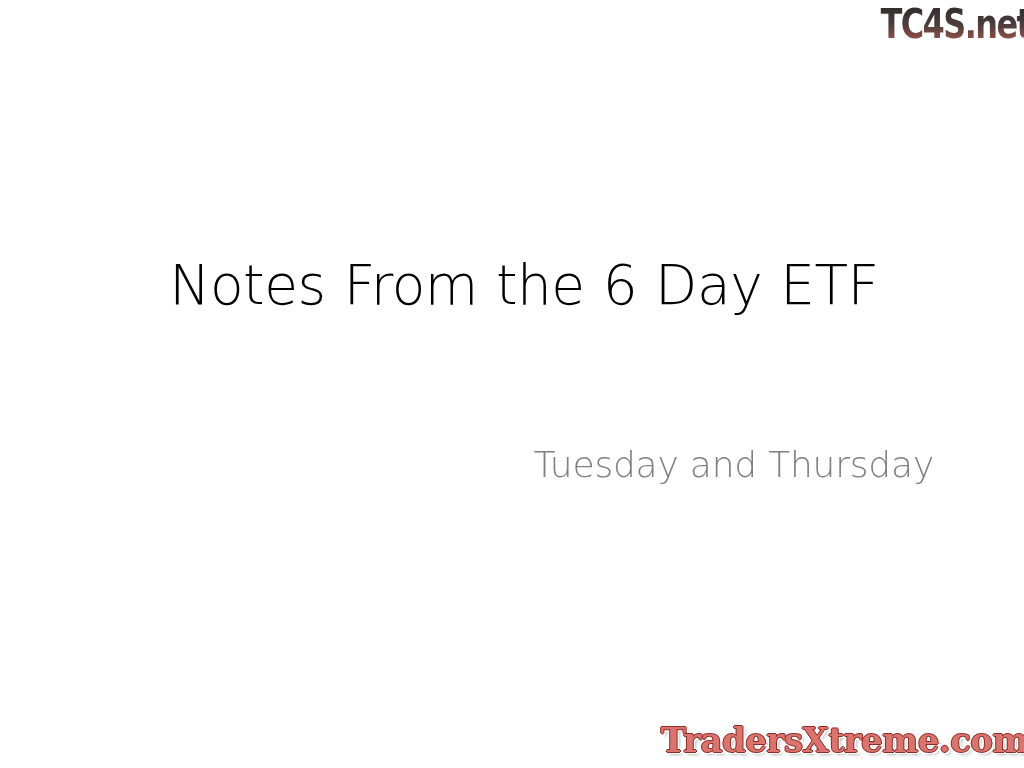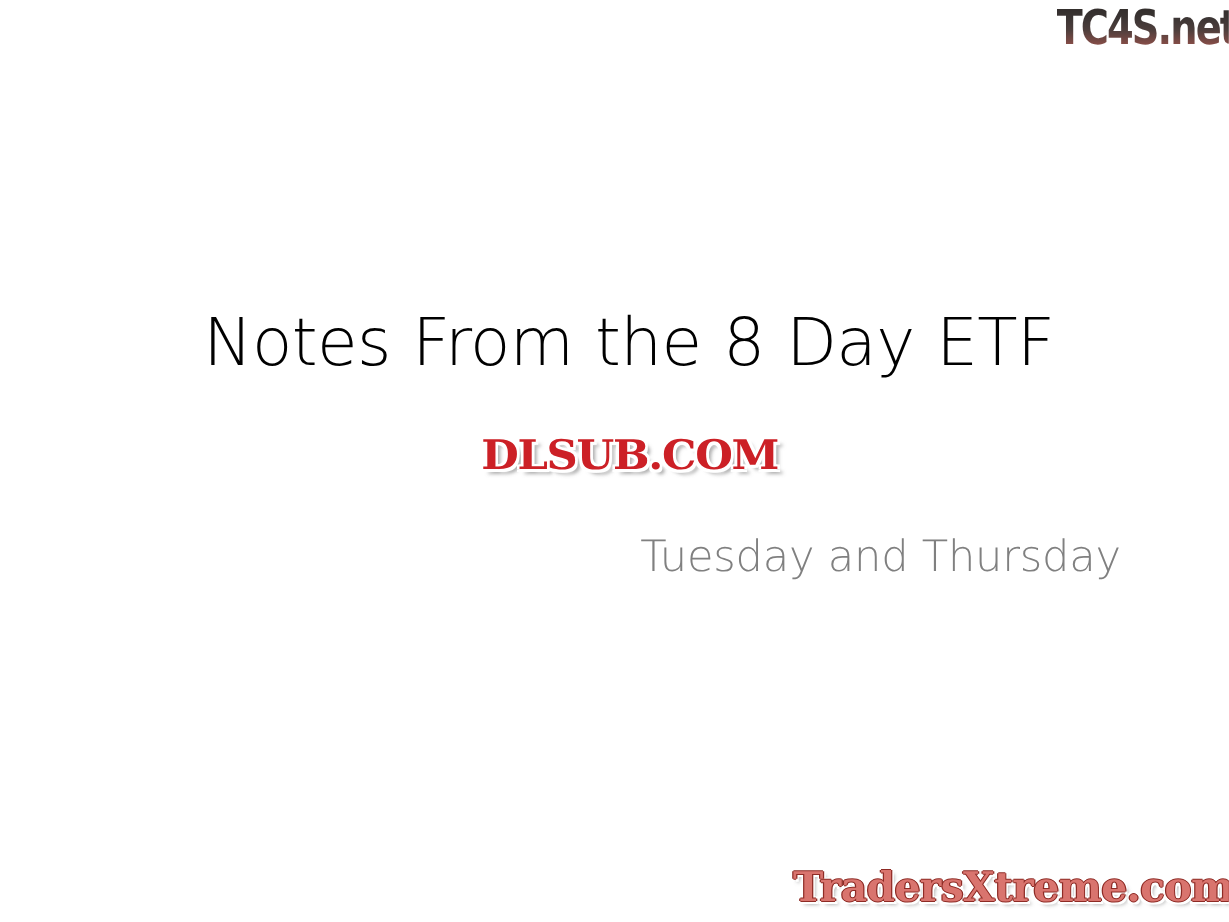--- a/index.html
+++ b/index.html
@@ -146,26 +146,23 @@
   }
 </style>
 </head>
 <body>
 
 <div id="slide">
 
   <div class="tc4s-logo">TC4S.net</div>
 
   <div class="title-block">
-    <div class="title-text">Notes From the 8 Day ETF</div>
+    <div class="title-text">Notes From the 6 Day ETF</div>
   </div>
 
-  <div class="dlsub-watermark">
-    <span class="dlsub-text">DLSUB.COM</span>
-  </div>
 
   <div class="subtitle-block">
     <div class="subtitle-text">Tuesday and Thursday</div>
   </div>
 
   <div class="traders-logo">
     <span class="traders-text">TradersXtreme.com</span>
   </div>
 
 </div>

